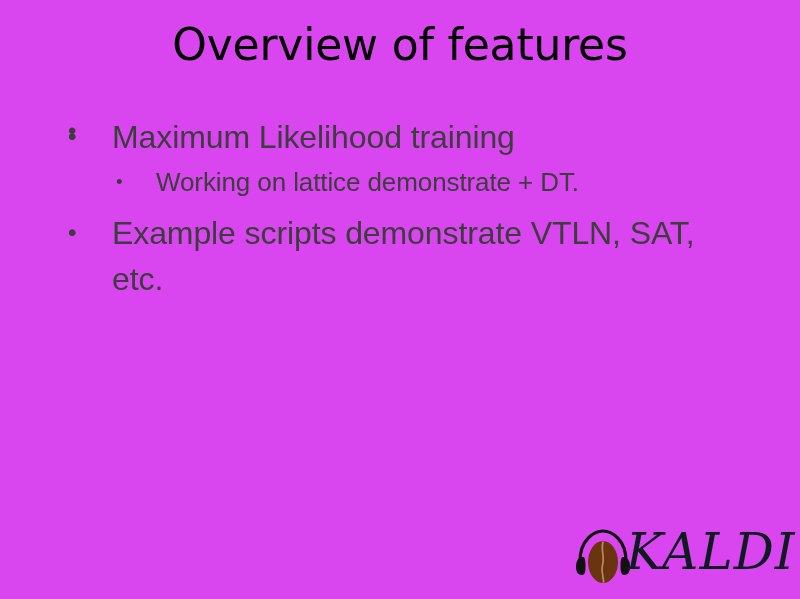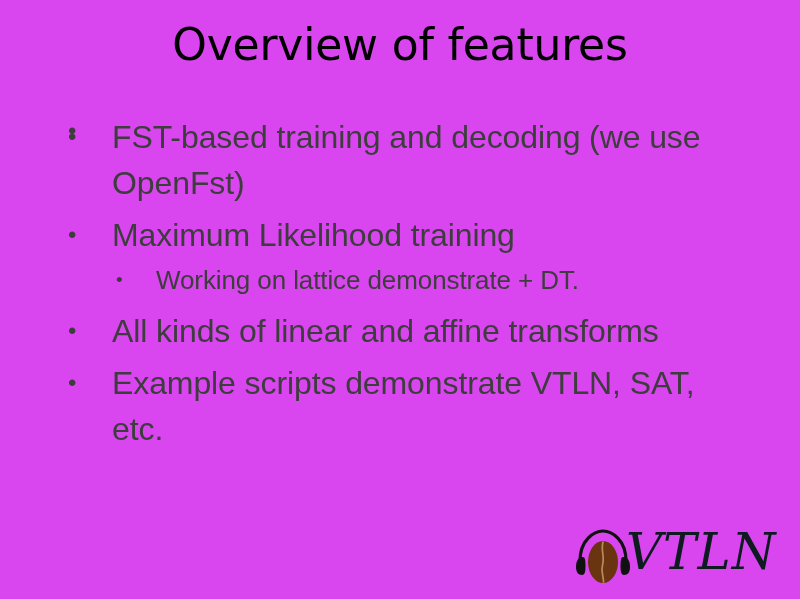--- a/index.html
+++ b/index.html
@@ -138,37 +138,35 @@
   <div class="slide-title">Overview of features</div>
 
   <ul class="body-list">
 
     <li class="bullet-item">
       <span class="marker">•</span>
     </li>
 
     <li class="bullet-item">
       <span class="marker">•</span>
-      <span class="bullet-text">FST-based training and decoding (we use OpenFst)</span>
     </li>
 
     <li class="bullet-item">
       <span class="marker">•</span>
       <span class="bullet-text">Maximum Likelihood training</span>
       <ul class="sub-list">
         <li class="sub-item">
           <span class="marker">•</span>
           <span class="sub-text">Working on lattice demonstrate + DT.</span>
         </li>
       </ul>
     </li>
 
     <li class="bullet-item">
       <span class="marker">•</span>
-      <span class="bullet-text">All kinds of linear and affine transforms</span>
     </li>
 
     <li class="bullet-item">
       <span class="marker">•</span>
       <span class="bullet-text">Example scripts demonstrate VTLN, SAT, etc.</span>
     </li>
 
   </ul>
 
   <div class="kaldi-logo">
@@ -179,16 +177,16 @@
 
         <path d="M11 32 C5.5 32, 4 37, 4 42 C4 47, 6 50, 10 50 C12.5 50, 13.5 47, 13.5 42 C13.5 36, 13.2 32, 11 32 Z" fill="#111111"></path>
 
         <path d="M51 32 C56.5 32, 58 37, 58 42 C58 47, 56 50, 52 50 C49.5 50, 48.5 47, 48.5 42 C48.5 36, 48.8 32, 51 32 Z" fill="#111111"></path>
 
         <ellipse cx="31" cy="37" rx="15" ry="21" fill="#6b3410"></ellipse>
 
         <path d="M31 17 C28.5 25, 33 32, 30.5 40 C28.5 48, 32 52, 31.5 57" fill="none" stroke="#b98a5e" stroke-width="1.7" stroke-linecap="round"></path>
       </svg>
     </span>
-    <span class="logo-wordmark">VTLN</span>
+    <span class="logo-wordmark">KALDI</span>
   </div>
 
 </div>
 
 </body></html>

